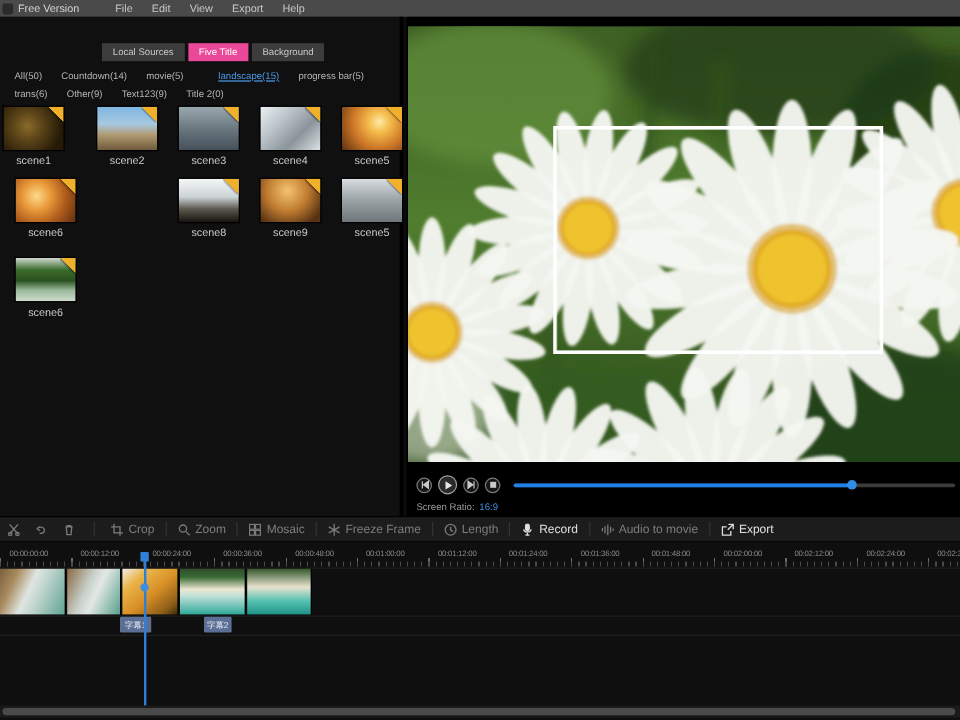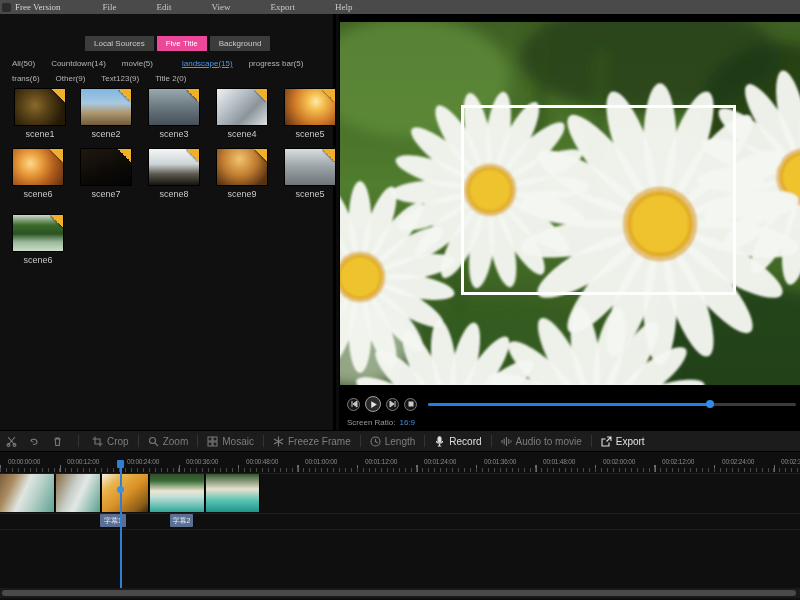--- a/index.html
+++ b/index.html
@@ -2,24 +2,24 @@
 <html><head>
 <meta charset="utf-8">
 <style>
   * { margin:0; padding:0; box-sizing:border-box; }
   body { background:#000; }
   #app { position:relative; width:800px; height:600px; background:#0b0b0b;
          font-family:"Liberation Sans", sans-serif; overflow:hidden; }
 
   
   .menubar { position:absolute; left:0; top:0; width:800px; height:14px;
-             background:#4a4a4a; display:flex; align-items:center;font-family:Liberation Serif, serif; }
+             background:#4a4a4a; display:flex; align-items:center; }
   .menubar .logo { width:9px; height:9px; background:#2b2b2b; border-radius:2px; margin:0 4px 0 2px; }
   .menubar .title { color:#d6d6d6; font-size:9px; margin-right:22px; white-space:nowrap; }
-  .menubar .mitem { color:#c8c8c8; font-size:9px; margin:0 20px; cursor:default; }
+  .menubar .mitem { color:#c8c8c8; font-size:9px; margin:0 8px; cursor:default; }
 
   
   .left-panel { position:absolute; left:0; top:14px; width:336px; height:416px;
                 background:#101010; border-right:3px solid #000; }
   .tabs { position:absolute; left:85px; top:22px; display:flex; }
   .tab { font-size:8px; color:#c9c9c9; background:#3c3c3c; padding:3px 9px; margin-right:3px; white-space:nowrap; }
   .tab.active { background:#ec4899; color:#fff; }
   .cats { position:absolute; left:12px; display:flex; gap:16px; }
   .cats.row1 { top:45px; }
   .cats.row2 { top:60px; }
@@ -122,21 +122,21 @@
       <span class="cat active">landscape(15)</span>
       <span class="cat">progress bar(5)</span>
     </div>
     <div class="cats row2">
       <span class="cat">trans(6)</span>
       <span class="cat">Other(9)</span>
       <span class="cat">Text123(9)</span>
       <span class="cat">Title 2(0)</span>
     </div>
 
-    <div class="scene" style="left:12px; top:74px">
+    <div class="scene" style="left:0; top:74px">
       <div class="thumb s1">
           <span class="fold"></span>
         </div>
       <div class="scene-label">scene1</div>
     </div>
     <div class="scene" style="left:78px; top:74px">
       <div class="thumb s2">
           <span class="fold"></span>
         </div>
       <div class="scene-label">scene2</div>
@@ -158,26 +158,20 @@
           <span class="fold"></span>
         </div>
       <div class="scene-label">scene5</div>
     </div>
 
     <div class="scene" style="left:10px; top:134px">
       <div class="thumb s6">
           <span class="fold"></span>
         </div>
       <div class="scene-label">scene6</div>
-    </div>
-    <div class="scene" style="left:78px; top:134px">
-      <div class="thumb s7">
-          <span class="fold"></span>
-        </div>
-      <div class="scene-label">scene7</div>
     </div>
     <div class="scene" style="left:146px; top:134px">
       <div class="thumb s8">
           <span class="fold"></span>
         </div>
       <div class="scene-label">scene8</div>
     </div>
     <div class="scene" style="left:214px; top:134px">
       <div class="thumb s9">
           <span class="fold"></span>

